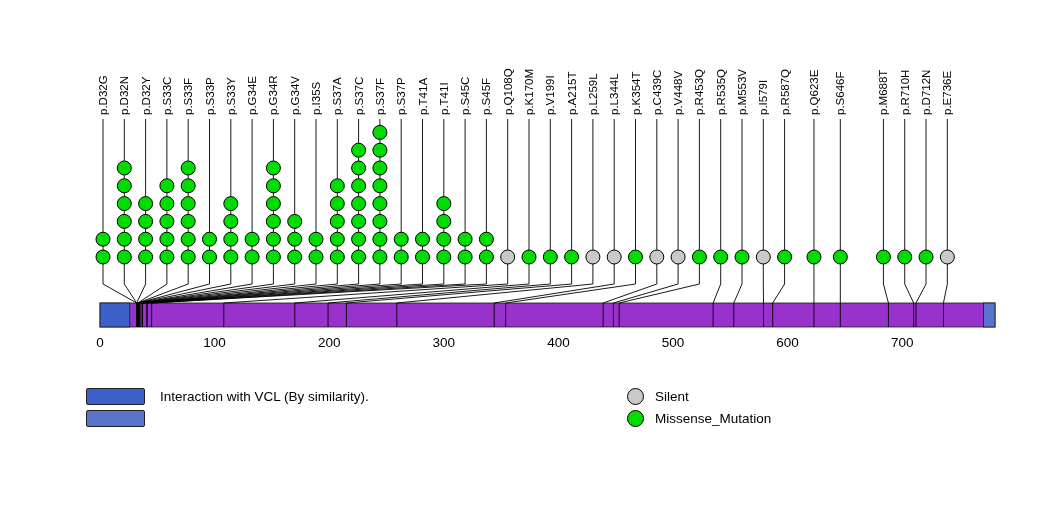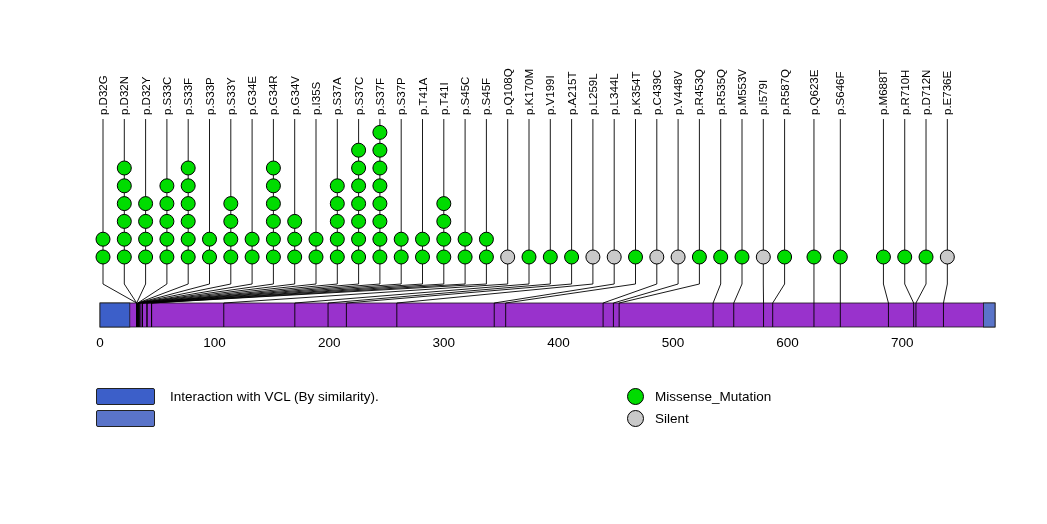--- a/index.html
+++ b/index.html
@@ -2,21 +2,21 @@
 <html><head>
 <meta charset="utf-8">
 <style>
   html,body{margin:0;padding:0;background:#ffffff}
   .stage{position:relative;width:1047px;height:524px;background:#ffffff;
          font-family:"Liberation Sans",sans-serif;overflow:hidden}
   svg{position:absolute;left:0;top:0}
   svg text{font-family:"Liberation Sans",sans-serif;fill:#000}
   .legend{position:absolute;left:0;top:385px;width:100%;font-size:13.5px;color:#000}
   .legend-col{position:absolute;top:0}
-  .legend-col.domains{left:96px}
+  .legend-col.domains{left:86px}
   .legend-col.types{left:622px}
   .legend-row{display:flex;align-items:center;height:22px}
   .swatch{display:inline-block;width:57px;height:15px;border:1px solid #222;
           border-radius:2px;margin-right:15px;flex:0 0 auto}
   .dot{display:inline-block;width:15px;height:15px;border:1px solid #000;
        border-radius:50%;margin-left:5px;margin-right:11px;flex:0 0 auto}
 </style>
 </head>
 <body>
 
@@ -212,22 +212,22 @@
       <div class="legend-row">
         <span class="swatch" id="sw-vcl" style="background: rgb(60, 95, 201);"></span>
         <span class="legend-label">Interaction with VCL (By similarity).</span>
       </div>
       <div class="legend-row">
         <span class="swatch" id="sw-scrib" style="background: rgb(90, 116, 201);"></span>
       </div>
     </div>
     <div class="legend-col types">
       <div class="legend-row">
+        <span class="dot" id="dot-silent" style="background: rgb(201, 201, 201);"></span>
+        <span class="legend-label">Silent</span>
+      </div>
+      <div class="legend-row">
         <span class="dot" id="dot-missense" style="background: rgb(0, 220, 0);"></span>
         <span class="legend-label">Missense_Mutation</span>
-      </div>
-      <div class="legend-row">
-        <span class="dot" id="dot-silent" style="background: rgb(201, 201, 201);"></span>
-        <span class="legend-label">Silent</span>
       </div>
     </div>
   </div>
 </div>
 
 </body></html>

